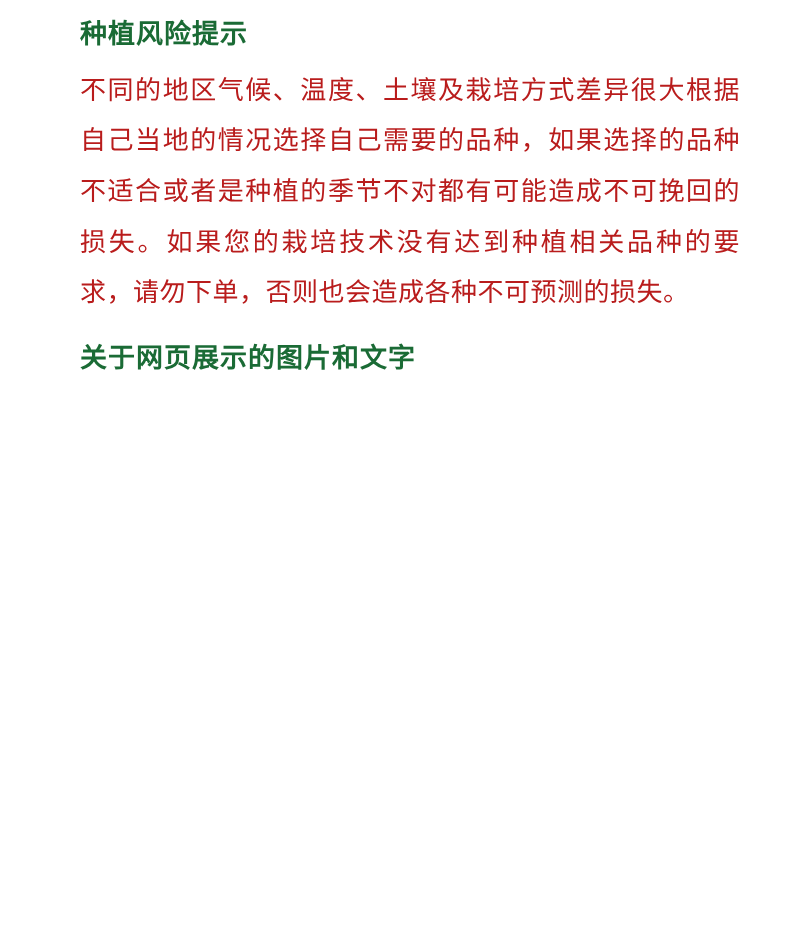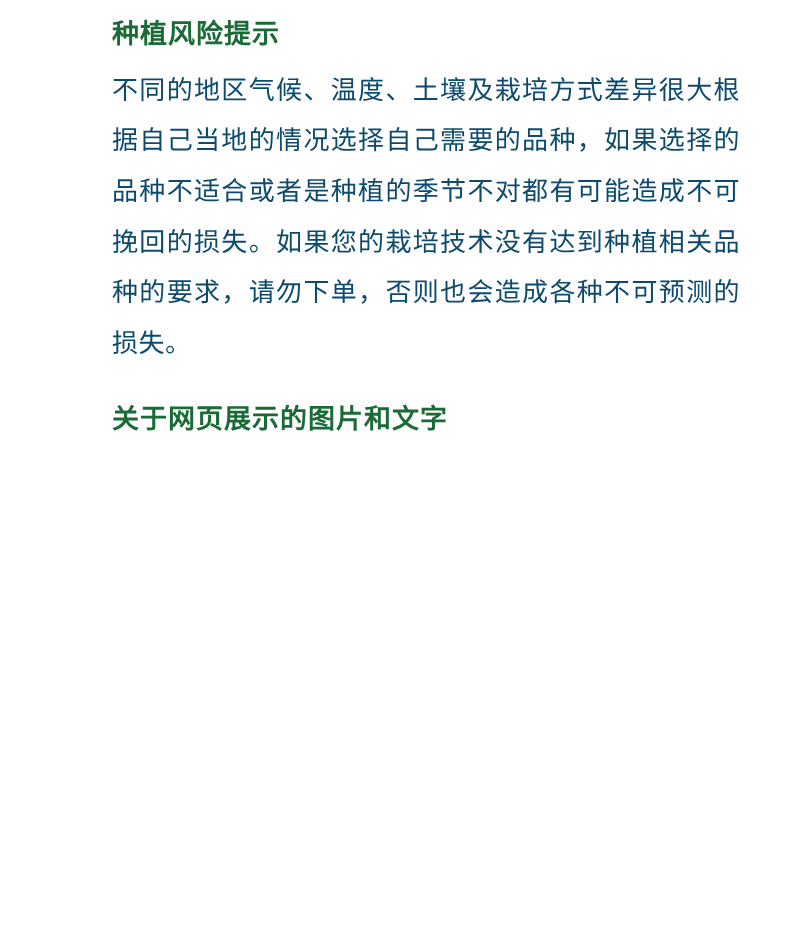--- a/index.html
+++ b/index.html
@@ -10,40 +10,40 @@
   body {
     width: 790px;
     height: 945px;
     font-family: "Liberation Sans", "DejaVu Sans", sans-serif;
     overflow: hidden;
   }
   .page {
     box-sizing: border-box;
     width: 790px;
     height: 945px;
-    padding: 14px 50px 0 112px;
+    padding: 14px 50px 0 80px;
     background: #ffffff;
   }
   .section {
     margin: 0;
   }
   .section + .section {
-    margin-top: 30px;
+    margin-top: 20px;
   }
   .heading {
     font-size: 27px;
     font-weight: bold;
     color: #1a6b35;
     letter-spacing: 1px;
     line-height: 1.5;
     margin: 0 0 10px 0;
   }
   .body-text {
     font-size: 26px;
-    color: #0c4a6e;
+    color: #b91c1c;
     line-height: 1.95;
     letter-spacing: 0.5px;
     text-align: justify;
     text-justify: inter-ideograph;
     margin: 0;
   }
 </style>
 </head>
 <body>
 

